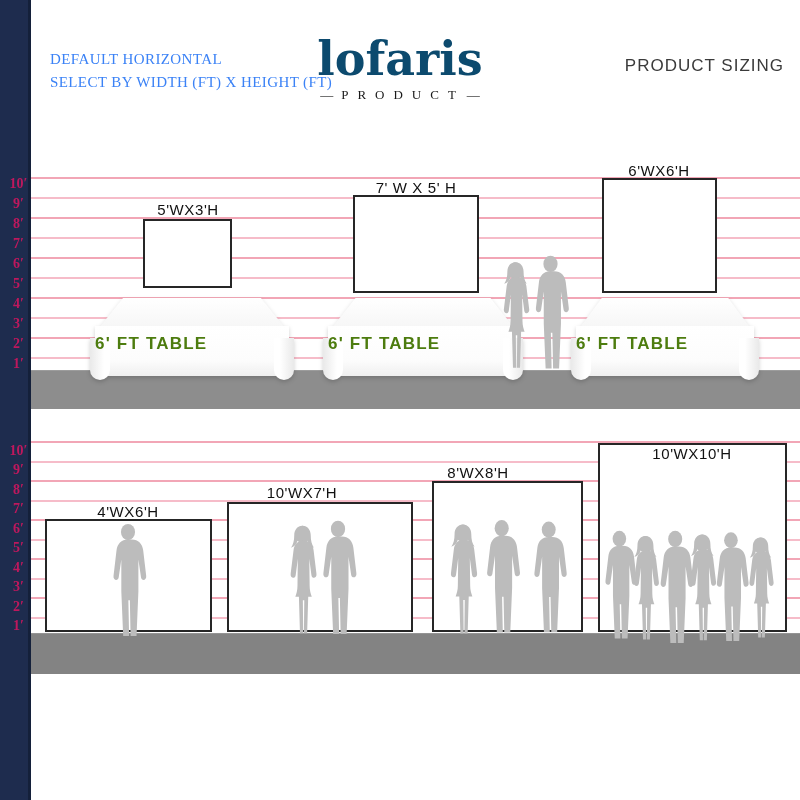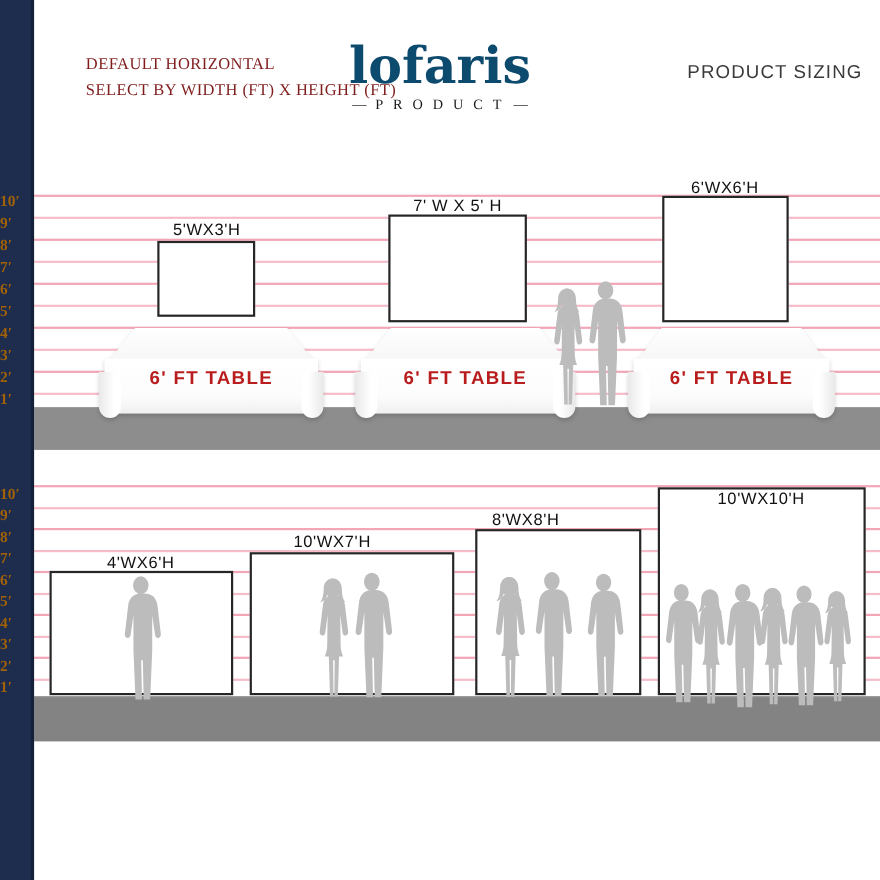--- a/index.html
+++ b/index.html
@@ -4,35 +4,35 @@
 <style>
   html,body{margin:0;padding:0;background:#ffffff;}
   body{width:800px;height:800px;position:relative;overflow:hidden;
        font-family:"Liberation Sans",sans-serif;}
   .stage{position:absolute;inset:0;}
 
   
   .navy-bar{position:absolute;left:0;top:0;width:31px;height:800px;
             background:#1e2c4e;box-shadow:inset -3px 0 0 #14203a;z-index:4;}
   .ruler-label{position:absolute;left:0;width:37px;height:16px;line-height:16px;
-               text-align:left;color:#a16207;font:bold 14px "Liberation Serif",serif;
+               text-align:center;color:#be185d;font:bold 14px "Liberation Serif",serif;
                z-index:5;letter-spacing:0;}
 
   
   .pink-line{position:absolute;left:31px;right:0;height:2px;background:#f2a6b6;z-index:0;}
   .pink-line.lt{background:#f6bcc9;}
 
   
   .floor{position:absolute;left:31px;right:0;z-index:1;}
   .floor.top{top:370px;height:38px;background:#8d8d8d;border-top:1px solid #9c9c9c;}
   .floor.bottom{top:633px;height:40px;background:#838383;border-top:1px solid #949494;}
 
   
-  .hdr-left{position:absolute;left:50px;top:48px;color:#7f1d1d;z-index:6;
-            font:15px/1.55 "Liberation Serif",serif;letter-spacing:.4px;margin-left:28px;}
+  .hdr-left{position:absolute;left:50px;top:48px;color:#3b82f6;z-index:6;
+            font:15px/1.55 "Liberation Serif",serif;letter-spacing:.4px;}
   .logo{position:absolute;left:400px;top:34px;transform:translateX(-50%);
         text-align:center;z-index:6;width:260px;}
   .logo-word{font:bold 46px/1.1 "DejaVu Serif",serif;color:#0c4a6e;letter-spacing:0px;}
   .logo-sub{font:13px "Liberation Serif",serif;color:#1a1a1a;margin-top:2px;
             display:flex;align-items:center;justify-content:center;gap:2px;}
   .logo-sub .tag{letter-spacing:9px;padding-left:6px;}
   .hdr-right{position:absolute;right:16px;top:56px;color:#3a3a3a;z-index:6;
              font:17px "Liberation Sans",sans-serif;letter-spacing:1px;}
 
   
@@ -46,21 +46,21 @@
   .table{position:absolute;z-index:2;filter:drop-shadow(0 2px 2px rgba(0,0,0,.18));}
   .t-top{position:absolute;left:2%;right:2%;top:0;height:30px;
          background:linear-gradient(180deg,#ffffff 0%,#f6f6f6 100%);
          clip-path:polygon(13% 0,87% 0,100% 100%,0 100%);}
   .t-front{position:absolute;left:0;right:0;top:28px;bottom:4px;
            background:linear-gradient(180deg,#ffffff 0%,#fcfcfc 70%,#efefef 100%);}
   .t-fold{position:absolute;bottom:0;width:20px;height:42px;z-index:2;
           border-radius:0 0 11px 11px;}
   .t-fold.l{left:-5px;background:linear-gradient(90deg,#e9e9e9,#ffffff 70%);}
   .t-fold.r{right:-5px;background:linear-gradient(270deg,#e9e9e9,#ffffff 70%);}
-  .t-label{position:absolute;left:0;right:0;top:36px;text-align:center;color:#b91c1c;
+  .t-label{position:absolute;left:0;right:0;top:36px;text-align:left;color:#4d7c0f;
            font:600 17px "Liberation Sans",sans-serif;letter-spacing:1.2px;z-index:3;}
 
   
   .people{position:absolute;z-index:3;}
   .sil{fill:#bcbcbc;}
 </style>
 </head>
 <body>
 
 <svg width="0" height="0" style="position:absolute" aria-hidden="true">

